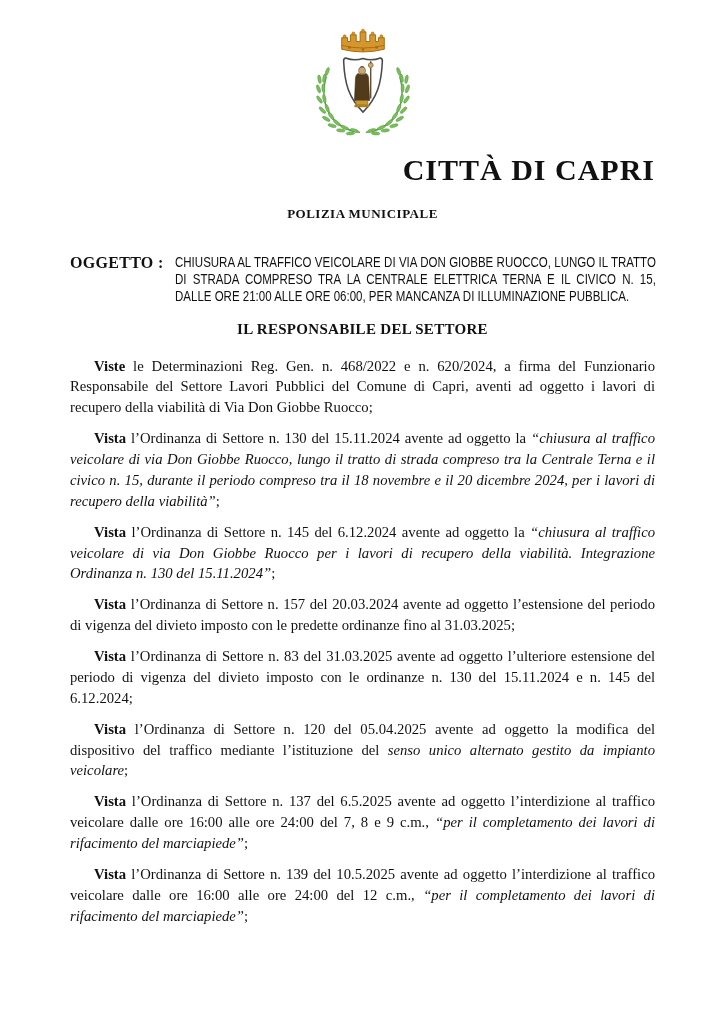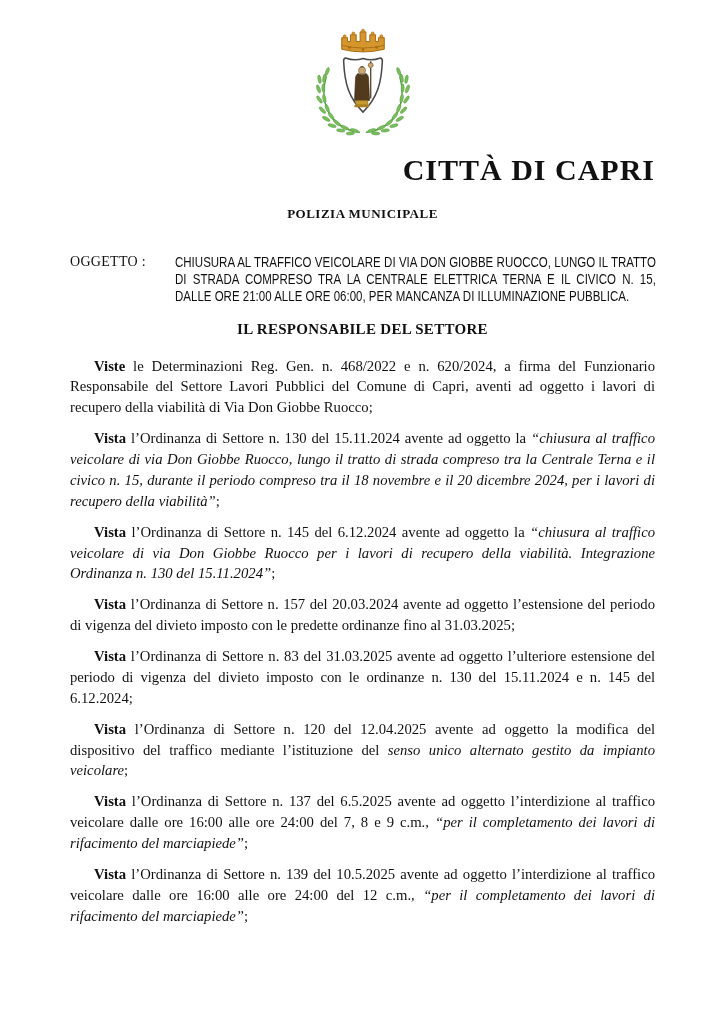--- a/index.html
+++ b/index.html
@@ -55,22 +55,22 @@
     font-weight: bold;
   }
   .oggetto-row {
     margin-top: 32px;
     display: flex;
     align-items: flex-start;
   }
   .oggetto-label {
     width: 105px;
     flex: 0 0 105px;
-    font-size: 14px;
-    font-weight: normal;
+    font-size: 16px;
+    font-weight: bold;
     letter-spacing: 0.3px;
   }
   .oggetto-text-clip {
     flex: 1 1 auto;
     overflow: visible;
   }
   .oggetto-text {
     width: 585px;               
     transform: scaleX(0.822);
     transform-origin: left top;
@@ -174,18 +174,18 @@
   </div>
 
   <div class="section-title">IL RESPONSABILE DEL SETTORE</div>
 
   <div class="paragraphs">
       <div class="para"><span class="seg-bold">Viste</span><span class="seg-normal"> le Determinazioni Reg. Gen. n. 468/2022 e n. 620/2024, a firma del Funzionario Responsabile del Settore Lavori Pubblici del Comune di Capri, aventi ad oggetto i lavori di recupero della viabilità di Via Don Giobbe Ruocco;</span></div>
       <div class="para"><span class="seg-bold">Vista</span><span class="seg-normal"> l’Ordinanza di Settore n. 130 del 15.11.2024 avente ad oggetto la </span><span class="seg-italic">“chiusura al traffico veicolare di via Don Giobbe Ruocco, lungo il tratto di strada compreso tra la Centrale Terna e il civico n. 15, durante il periodo compreso tra il 18 novembre e il 20 dicembre 2024, per i lavori di recupero della viabilità”</span><span class="seg-normal">;</span></div>
       <div class="para"><span class="seg-bold">Vista</span><span class="seg-normal"> l’Ordinanza di Settore n. 145 del 6.12.2024 avente ad oggetto la </span><span class="seg-italic">“chiusura al traffico veicolare di via Don Giobbe Ruocco per i lavori di recupero della viabilità. Integrazione Ordinanza n. 130 del 15.11.2024”</span><span class="seg-normal">;</span></div>
       <div class="para"><span class="seg-bold">Vista</span><span class="seg-normal"> l’Ordinanza di Settore n. 157 del 20.03.2024 avente ad oggetto l’estensione del periodo di vigenza del divieto imposto con le predette ordinanze fino al 31.03.2025;</span></div>
       <div class="para"><span class="seg-bold">Vista</span><span class="seg-normal"> l’Ordinanza di Settore n. 83 del 31.03.2025 avente ad oggetto l’ulteriore estensione del periodo di vigenza del divieto imposto con le ordinanze n. 130 del 15.11.2024 e n. 145 del 6.12.2024;</span></div>
-      <div class="para"><span class="seg-bold">Vista</span><span class="seg-normal"> l’Ordinanza di Settore n. 120 del 12.04.2025 avente ad oggetto la modifica del dispositivo del traffico mediante l’istituzione del </span><span class="seg-italic">senso unico alternato gestito da impianto veicolare</span><span class="seg-normal">;</span></div>
+      <div class="para"><span class="seg-bold">Vista</span><span class="seg-normal"> l’Ordinanza di Settore n. 120 del 05.04.2025 avente ad oggetto la modifica del dispositivo del traffico mediante l’istituzione del </span><span class="seg-italic">senso unico alternato gestito da impianto veicolare</span><span class="seg-normal">;</span></div>
       <div class="para"><span class="seg-bold">Vista</span><span class="seg-normal"> l’Ordinanza di Settore n. 137 del 6.5.2025 avente ad oggetto l’interdizione al traffico veicolare dalle ore 16:00 alle ore 24:00 del 7, 8 e 9 c.m., </span><span class="seg-italic">“per il completamento dei lavori di rifacimento del marciapiede”</span><span class="seg-normal">;</span></div>
       <div class="para"><span class="seg-bold">Vista</span><span class="seg-normal"> l’Ordinanza di Settore n. 139 del 10.5.2025 avente ad oggetto l’interdizione al traffico veicolare dalle ore 16:00 alle ore 24:00 del 12 c.m., </span><span class="seg-italic">“per il completamento dei lavori di rifacimento del marciapiede”</span><span class="seg-normal">;</span></div>
     </div>
 
 </div>
 
 </body></html>

